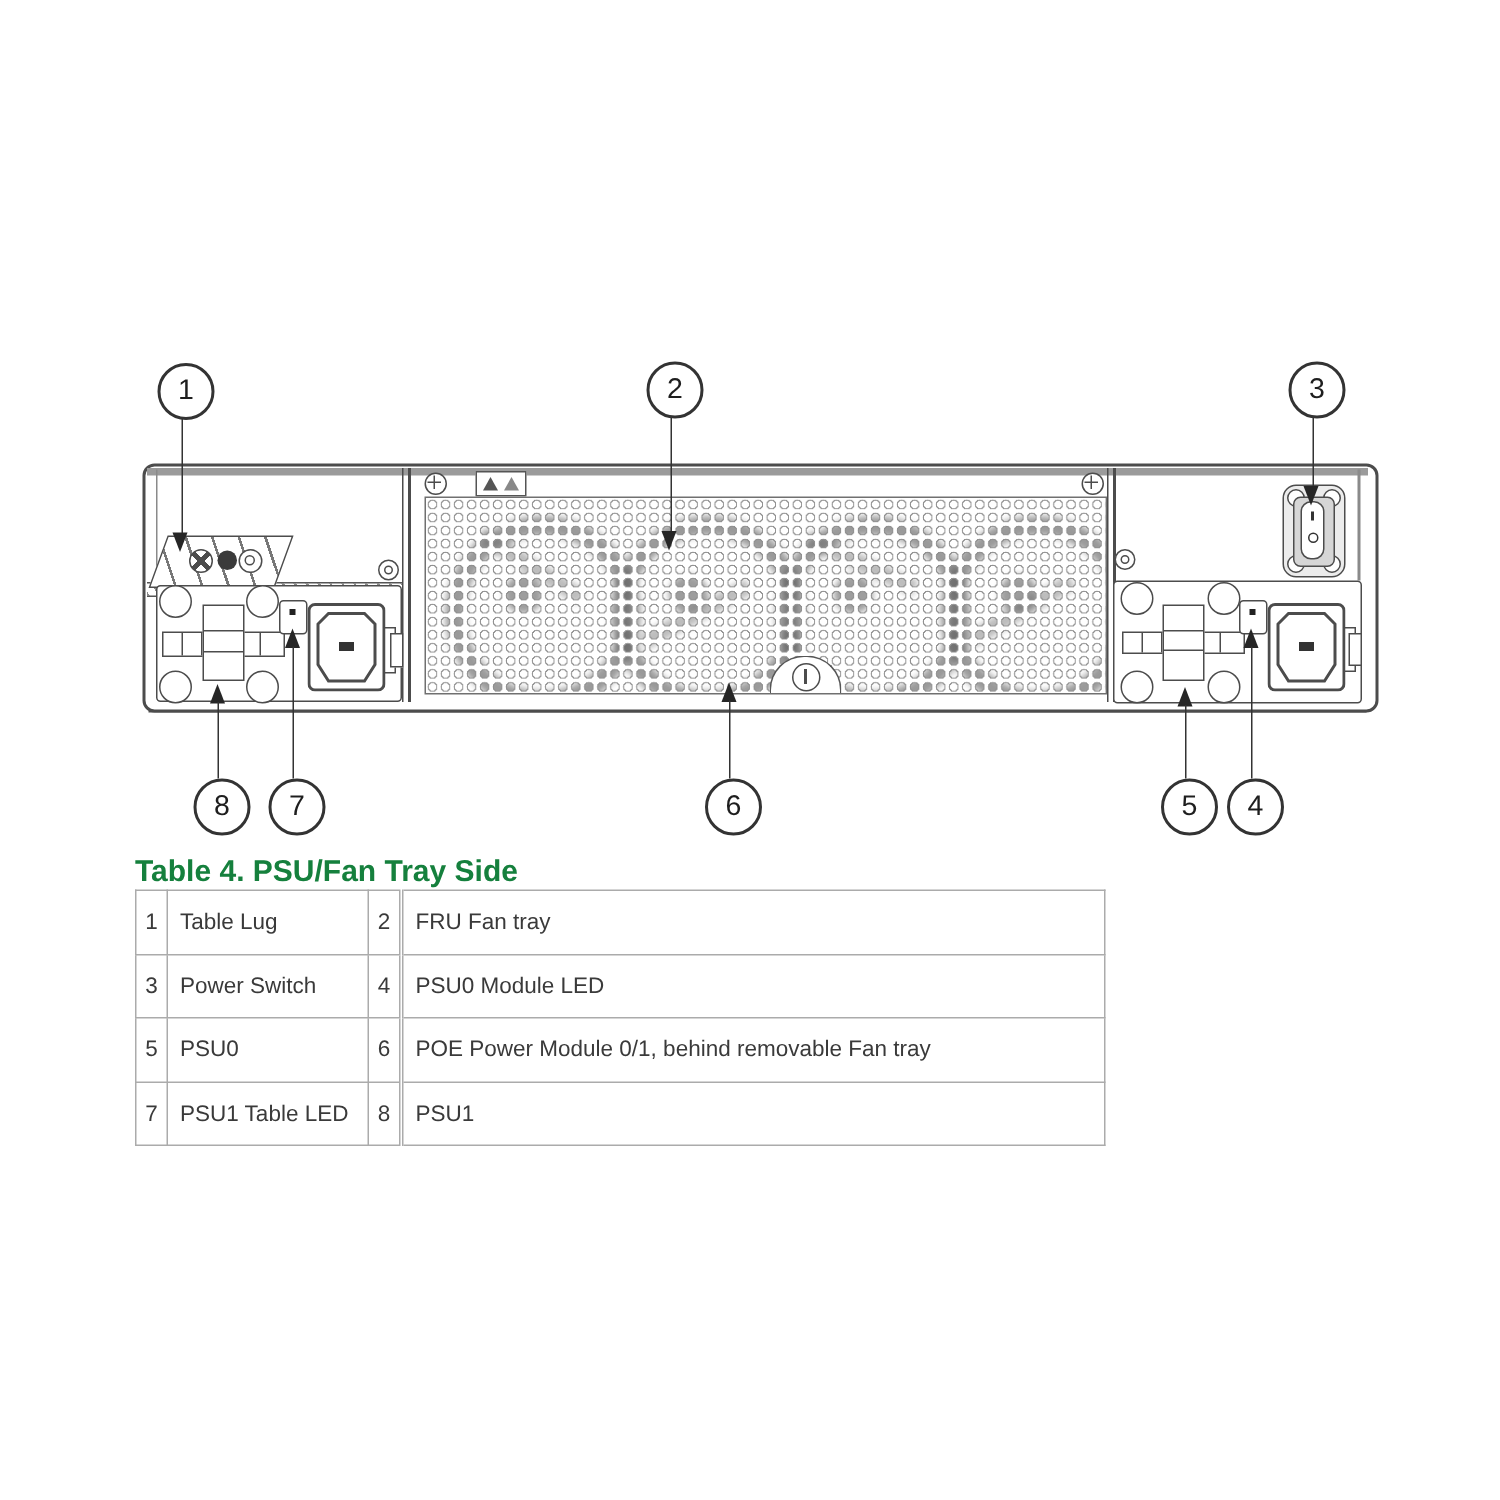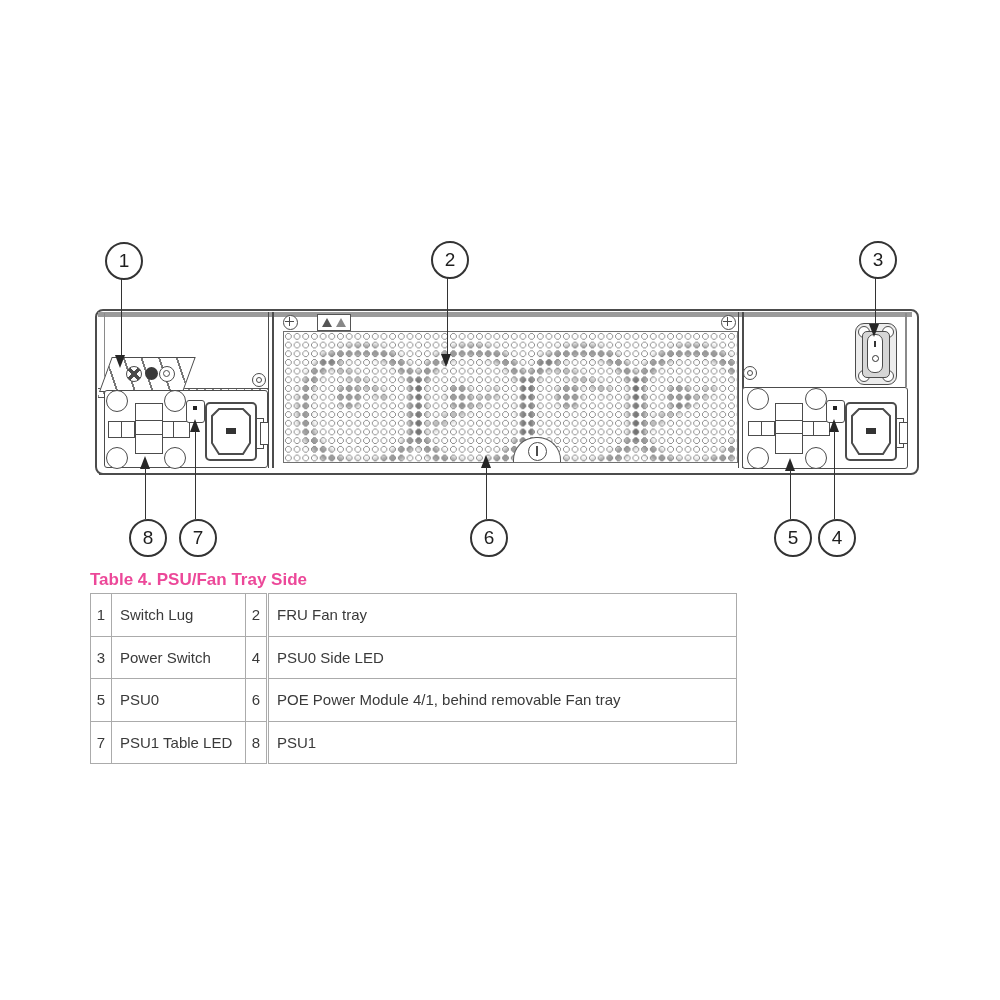--- a/index.html
+++ b/index.html
@@ -81,21 +81,21 @@
   .screwx .ch{position:absolute;left:1.5px;top:5.3px;width:9px;height:1.6px;background:#4c4c4c;}
   .screwring{position:absolute;width:12px;height:12px;border:1.5px solid #4c4c4c;border-radius:50%;background:#fff;z-index:3;}
   .screwring > div{position:absolute;left:2.6px;top:2.6px;width:4px;height:4px;border:1.3px solid #4c4c4c;border-radius:50%;}
   .warn{position:absolute;left:220px;top:3px;width:32px;height:15px;border:1.3px solid #555;background:#fff;
         display:flex;gap:4px;align-items:center;justify-content:center;z-index:3;}
   .tri{width:0;height:0;border-left:5px solid transparent;border-right:5px solid transparent;
        border-bottom:9px solid #555;}
   .tri.hollow{border-bottom-color:#888;}
 
   
-  .caption{position:absolute;left:90px;top:570px;font-size:17px;font-weight:bold;color:#ec4899;}
+  .caption{position:absolute;left:90px;top:570px;font-size:20px;font-weight:bold;color:#15803d;}
   table.legend{position:absolute;left:90px;top:593px;border-collapse:collapse;table-layout:fixed;
                width:618px;font-size:15px;color:#3a3a3a;}
   table.legend td{border:1px solid #ababab;height:39.5px;vertical-align:middle;
                   white-space:nowrap;overflow:hidden;}
   td.num{width:18px;text-align:center;}
   td.lbl{width:124px;padding-left:8px;}
   td.desc{width:458px;padding-left:8px;border-left:3px double #ababab !important;}
 </style>
 </head>
 <body>
@@ -277,35 +277,35 @@
       </svg>
     </div>
   </div>
   <div class="bottomlip"></div>
 
   <div class="caption">Table 4. PSU/Fan Tray Side</div>
   <table class="legend">
     <tbody>
         <tr>
       <td class="num">1</td>
-      <td class="lbl">Switch Lug</td>
+      <td class="lbl">Table Lug</td>
       <td class="num">2</td>
       <td class="desc">FRU Fan tray</td>
     </tr>
     <tr>
       <td class="num">3</td>
       <td class="lbl">Power Switch</td>
       <td class="num">4</td>
-      <td class="desc">PSU0 Side LED</td>
+      <td class="desc">PSU0 Module LED</td>
     </tr>
     <tr>
       <td class="num">5</td>
       <td class="lbl">PSU0</td>
       <td class="num">6</td>
-      <td class="desc">POE Power Module 4/1, behind removable Fan tray</td>
+      <td class="desc">POE Power Module 0/1, behind removable Fan tray</td>
     </tr>
     <tr>
       <td class="num">7</td>
       <td class="lbl">PSU1 Table LED</td>
       <td class="num">8</td>
       <td class="desc">PSU1</td>
     </tr>
   </tbody>
     </table>
 

